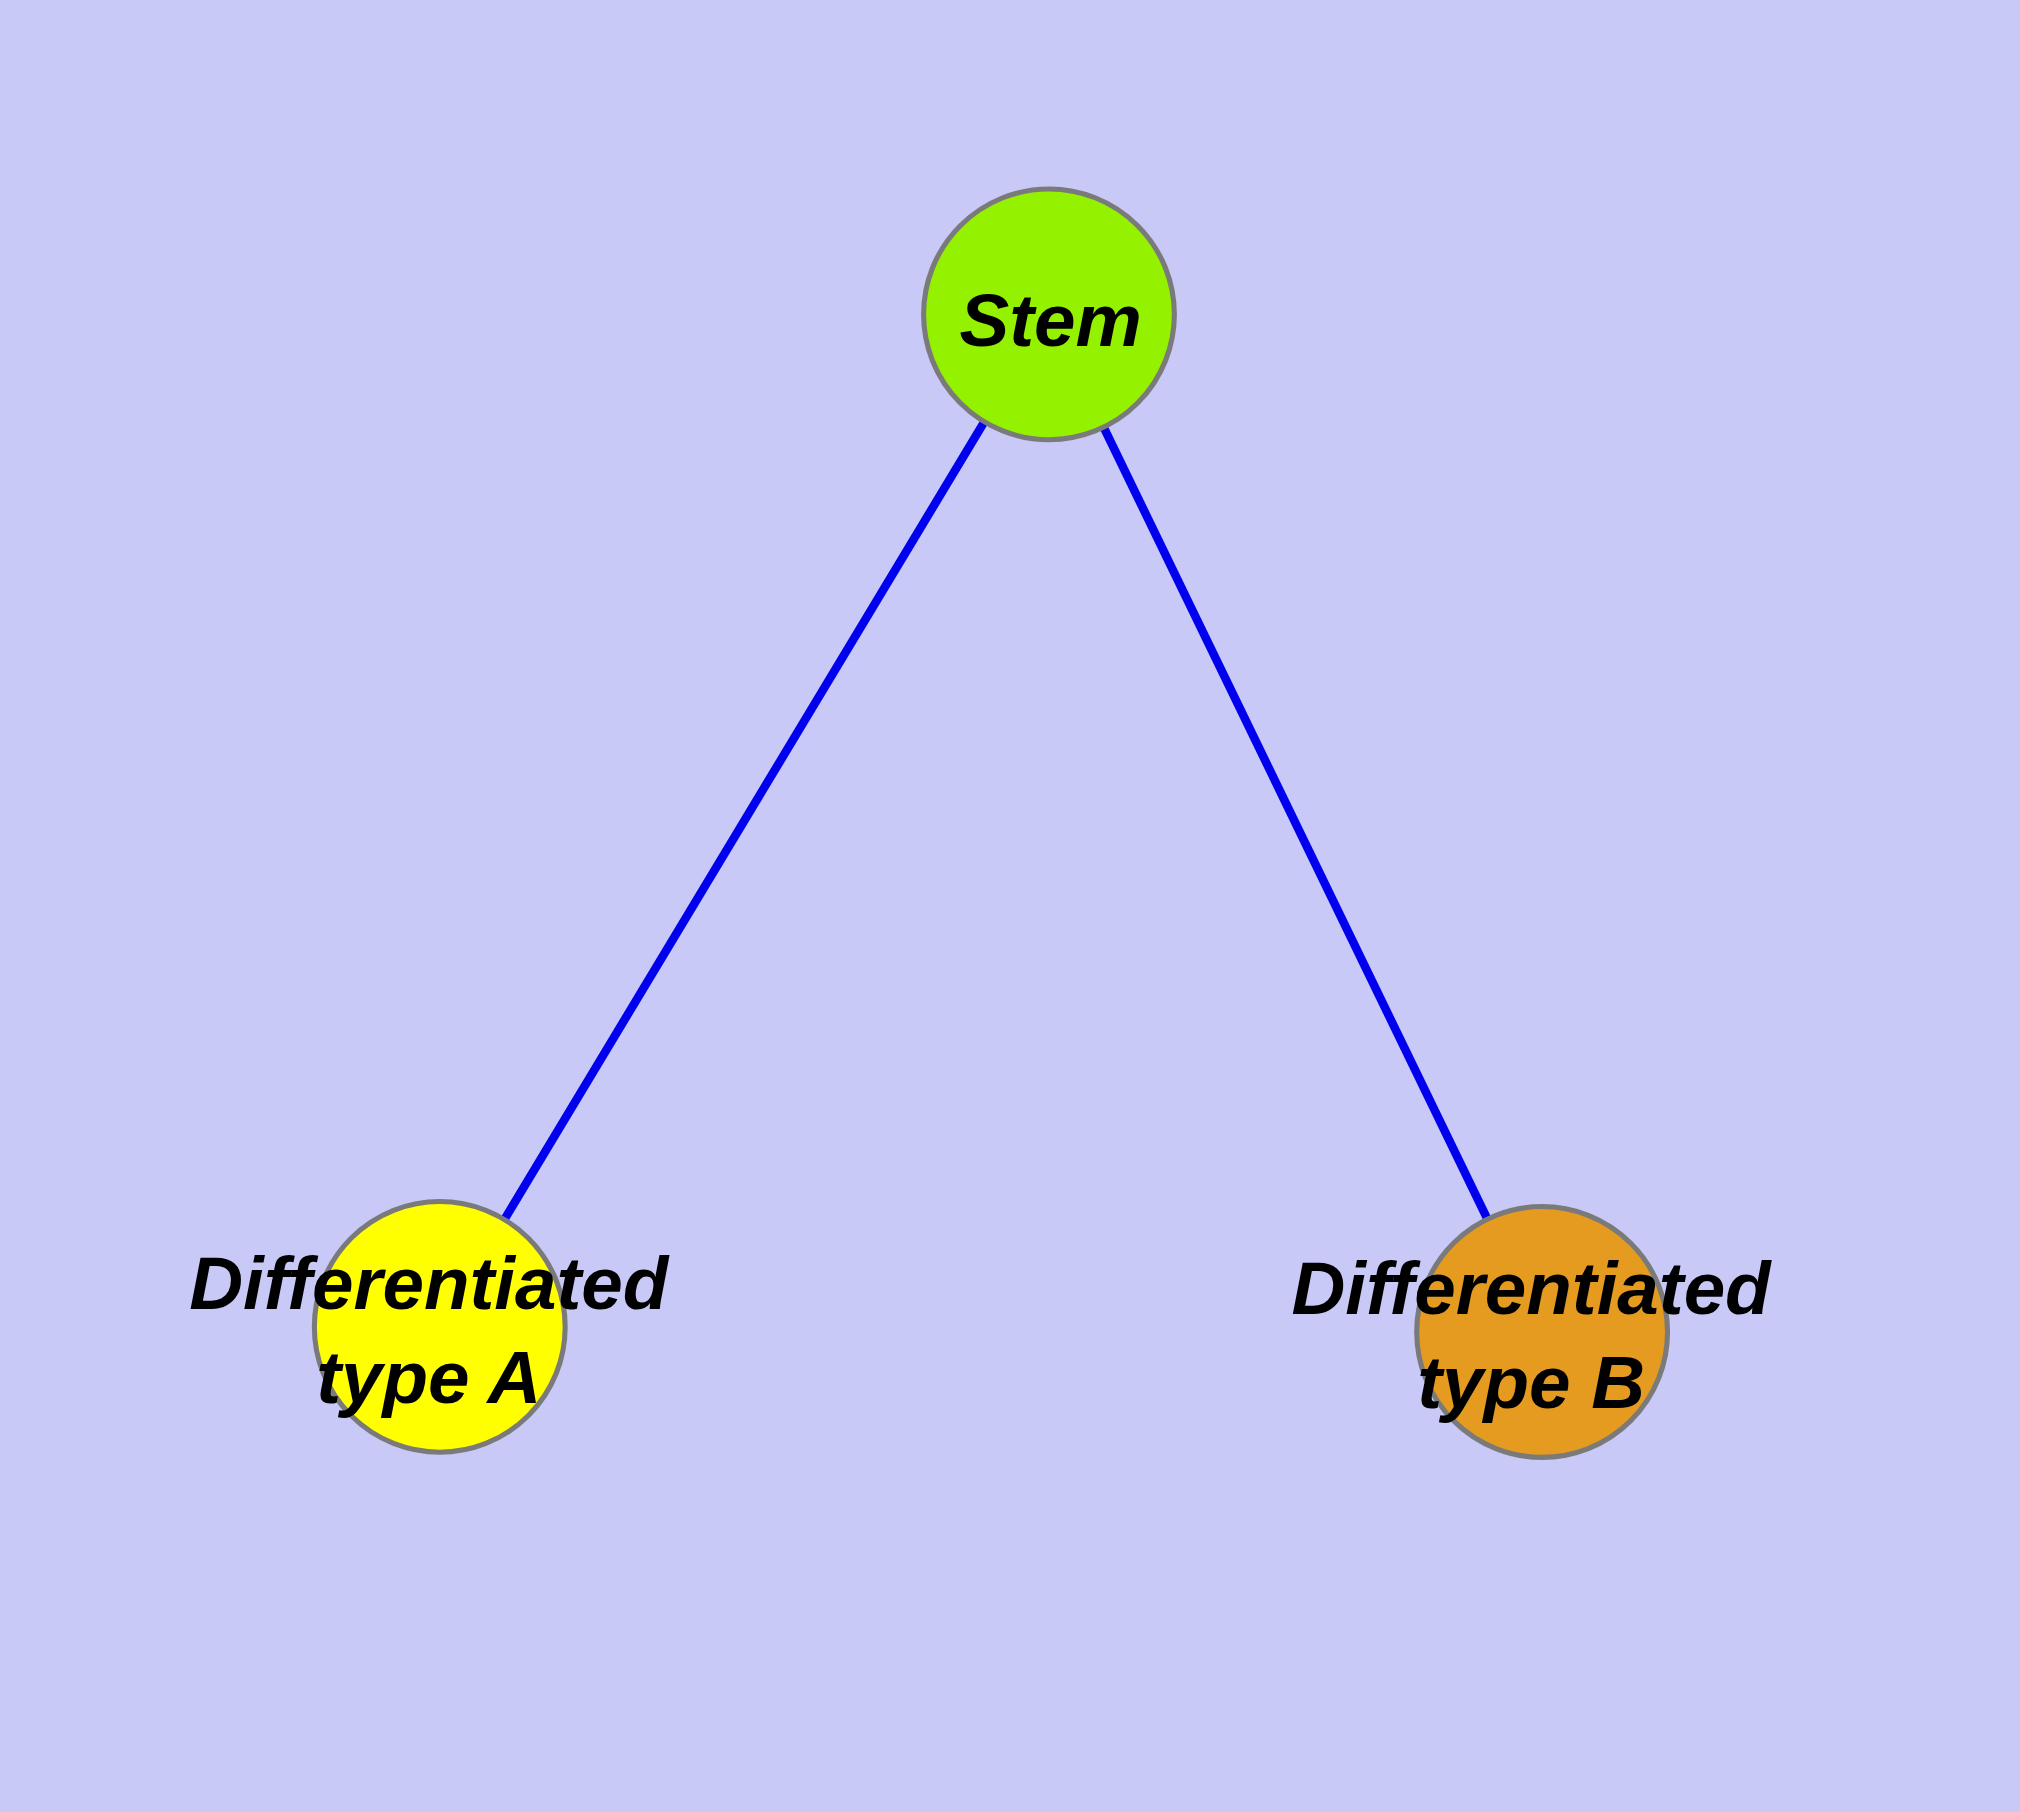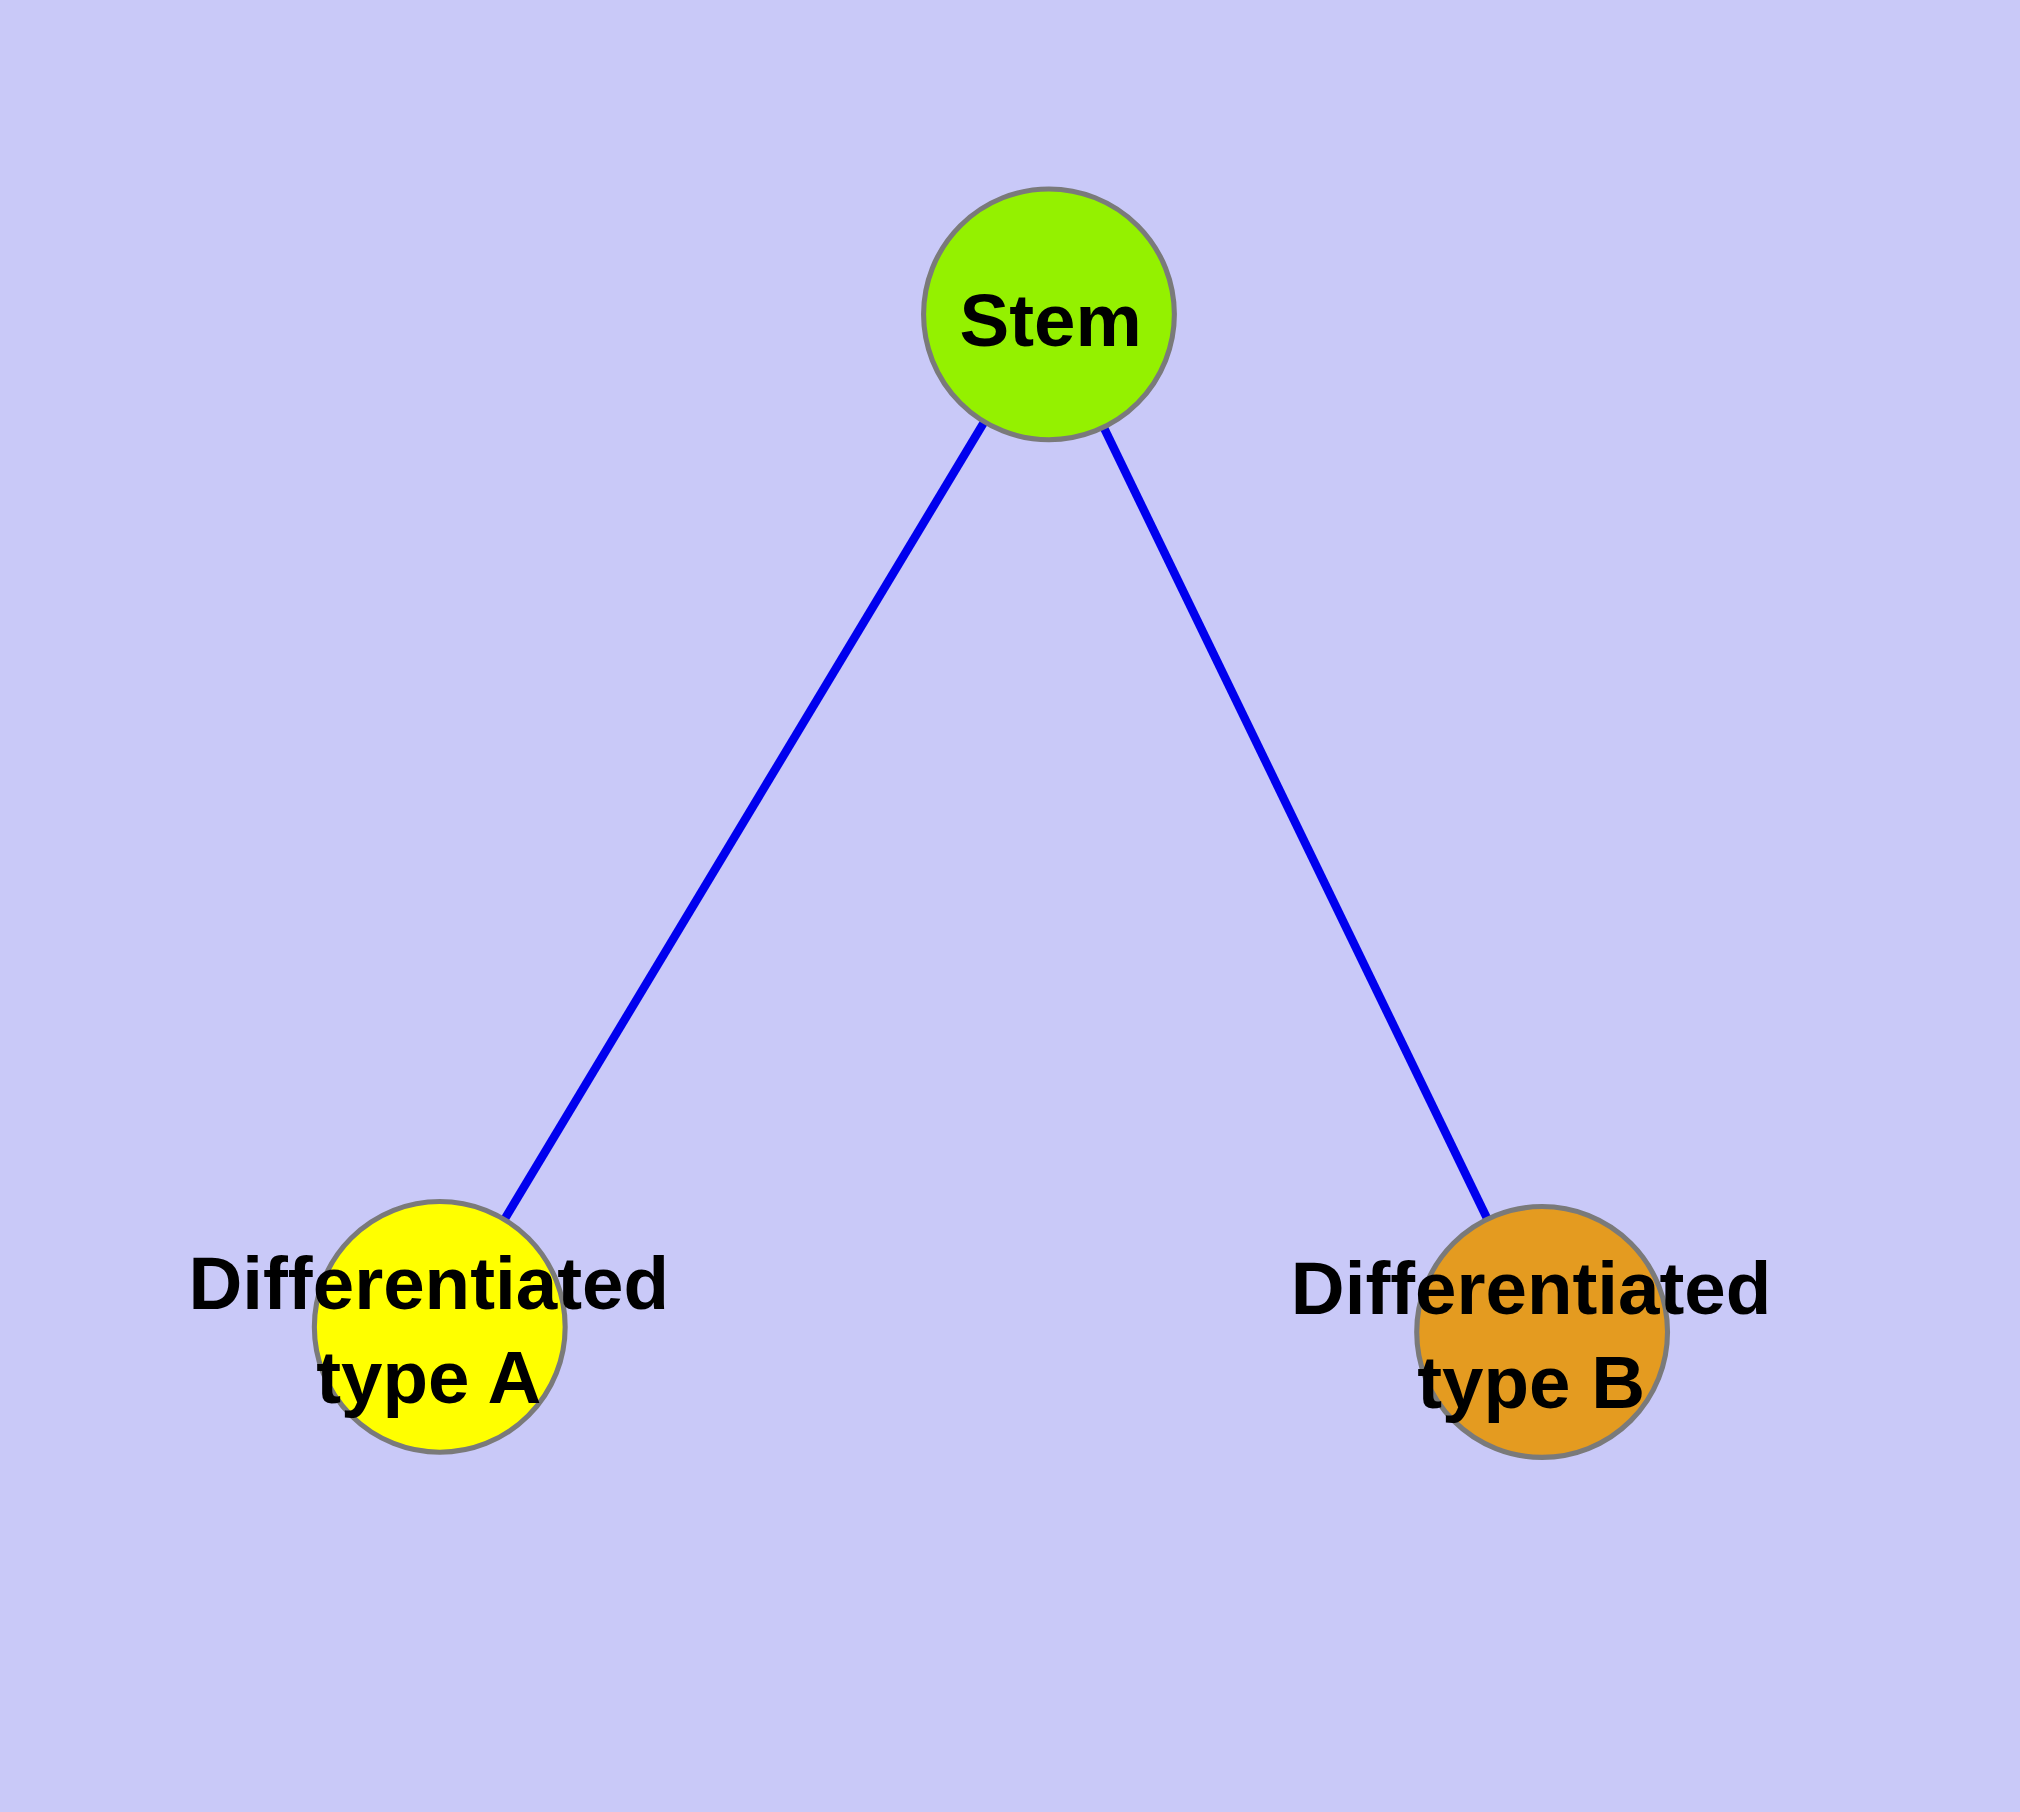--- a/index.html
+++ b/index.html
@@ -4,20 +4,21 @@
 <style>
   html, body {
     margin: 0;
     padding: 0;
     background: #c9c9f8;
   }
   .diagram-wrap {
     width: 100%;
     max-width: 2021px;
     margin: 0 auto;
+    font-style: italic;
   }
   svg.canvas {
     display: block;
     width: 100%;
     height: auto;
   }
   .edge {
     stroke-width: 10;
     stroke-linecap: butt;
     fill: none;

